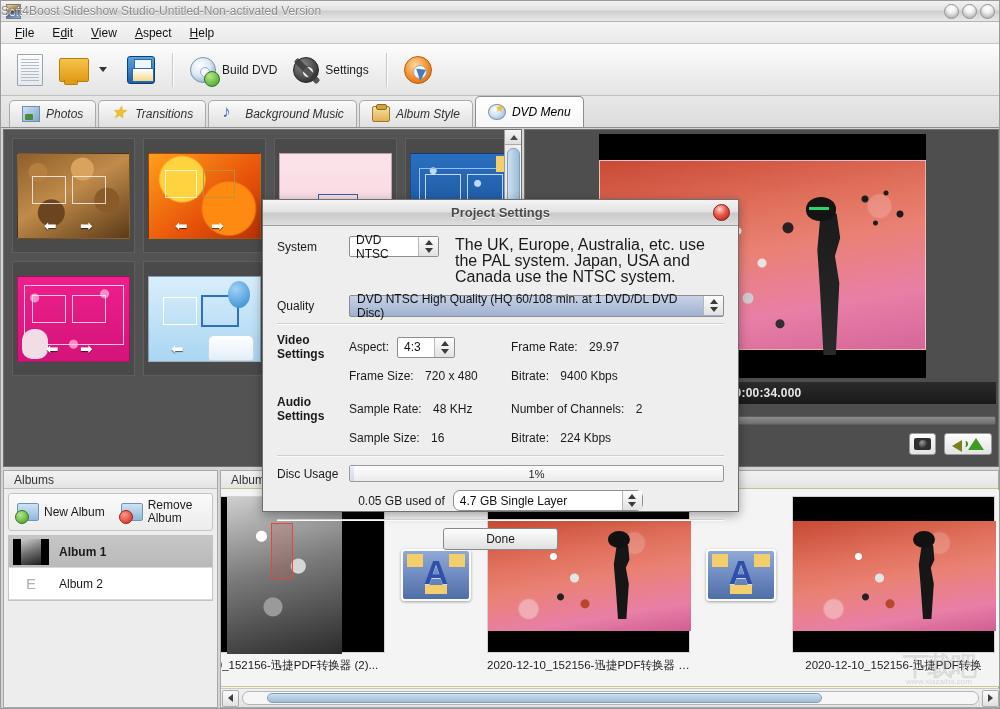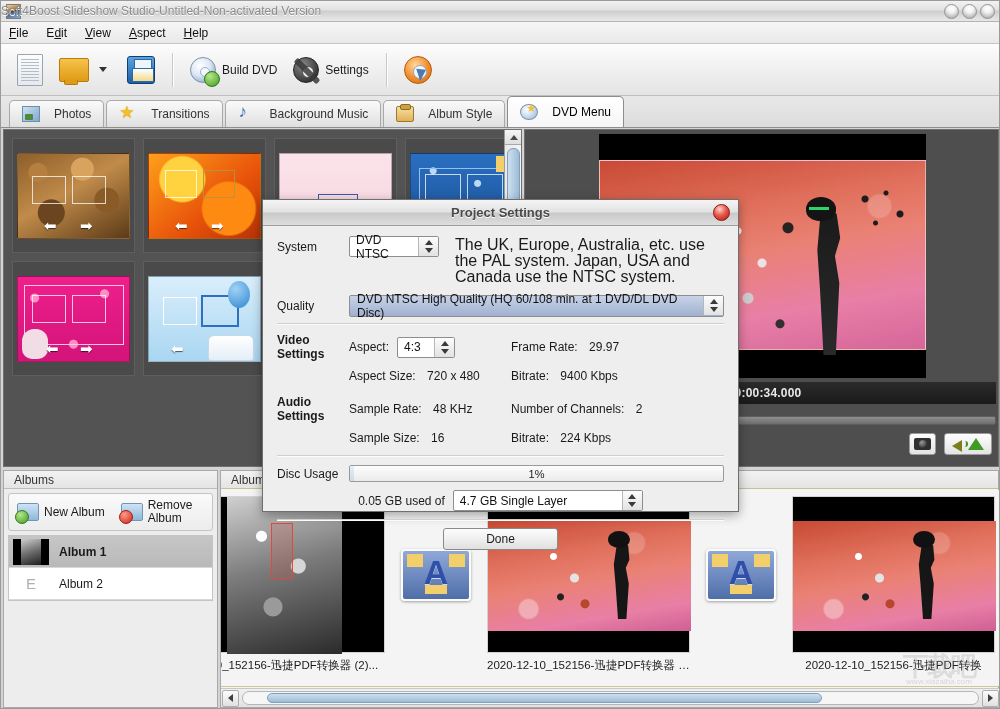--- a/index.html
+++ b/index.html
@@ -35,21 +35,21 @@
     width:15px; height:15px; border-radius:50%;
     background:radial-gradient(circle at 50% 28%, #ffffff 0%, #f2f2f2 35%, #bdbdbd 75%, #a6a6a6 100%);
     border:1px solid #949494;
   }
 
   
   .menubar{
     position:absolute; left:0; top:21px; width:1000px; height:22px;
     background:linear-gradient(#f6f6f6,#e9e9e9);
     border-bottom:1px solid #c6c6c6;
-    display:flex; align-items:center; padding-left:0; gap:2px;
+    display:flex; align-items:center; padding-left:6px; gap:2px;
   }
   .menubar .mi{ padding:2px 8px; font-size:12px; color:#111; }
   .menubar .mi u{ text-decoration:underline; }
 
   
   .toolbar{
     position:absolute; left:0; top:43px; width:1000px; height:52px;
     background:linear-gradient(#fdfdfd 0%, #f0f0f0 50%, #e4e4e4 100%);
     border-bottom:1px solid #bfbfbf;
     display:flex; align-items:center; padding-left:8px;
@@ -108,25 +108,25 @@
            transform:rotate(-18deg);}
 
   
   .tabbar{
     position:absolute; left:0; top:95px; width:1000px; height:32px;
     background:linear-gradient(#e8e8e8,#dcdcdc);
     border-bottom:1px solid #8d8d8d;
     display:flex; align-items:flex-end; padding-left:8px;
   }
   .tab{
-    display:flex;align-items:center;gap:14px;
+    display:flex;align-items:center;gap:6px;
     height:27px;padding:0 12px; margin-right:2px;
     background:linear-gradient(#fafafa,#e0e0e0);
     border:1px solid #a9a9a9;border-bottom:none;border-radius:5px 5px 0 0;
-    font-size:12px;color:#333; position:relative;
+    font-size:12px;color:#333; position:relative;font-style:italic;
   }
   .tab.active{
     background:linear-gradient(#ffffff,#f6f6f6);
     height:31px; color:#000; border-color:#8d8d8d; z-index:3;
   }
   .tab .tico{ width:18px;height:16px;display:inline-block;position:relative; }
   .ti-photos{ background:linear-gradient(135deg,#cfe0f0,#7fa8cf);border:1px solid #6d8ead; }
   .ti-photos:after{content:"";position:absolute;left:2px;bottom:1px;width:8px;height:6px;
            background:#4f8a3c;border-radius:1px;}
   .ti-star{ width:17px;height:16px;}
@@ -744,21 +744,21 @@
               </span>
           </span>
         </div>
         <div class="fld" style="padding-left:12px;">
           <span class="k">Frame Rate:</span>
           <span class="v">29.97</span>
         </div>
 
         <div></div>
         <div class="fld">
-          <span class="k">Aspect Size:</span>
+          <span class="k">Frame Size:</span>
           <span class="v">720 x 480</span>
         </div>
         <div class="fld" style="padding-left:12px;">
           <span class="k">Bitrate:</span>
           <span class="v">9400 Kbps</span>
         </div>
       </div>
 
       <div style="height:12px"></div>
 
@@ -789,21 +789,21 @@
       <div class="row" style="margin-bottom:8px;align-items:center;">
         <div class="lab" style="padding-top:0">Disc Usage</div>
         <div class="progress">
           <div class="fill" id="usage-fill" style="width: 1%;"></div>
           <span style="position:relative;z-index:2;">1%</span>
         </div>
       </div>
 
       <div class="row" style="margin-bottom:8px;align-items:center;justify-content:center;">
         <div style="font-size:12px;margin-right:8px;">0.05 GB used of</div>
-        <div class="spinbox" style="width:190px;">
+        <div class="spinbox" style="width:190px;border-radius:7px;">
           <span>4.7 GB Single Layer</span>
           <span class="spin-arrows">
               <i class="u"></i>
               <i class="d"></i>
             </span>
         </div>
       </div>
 
       <div class="hr" style="margin:4px 0 8px 0;"></div>
 

